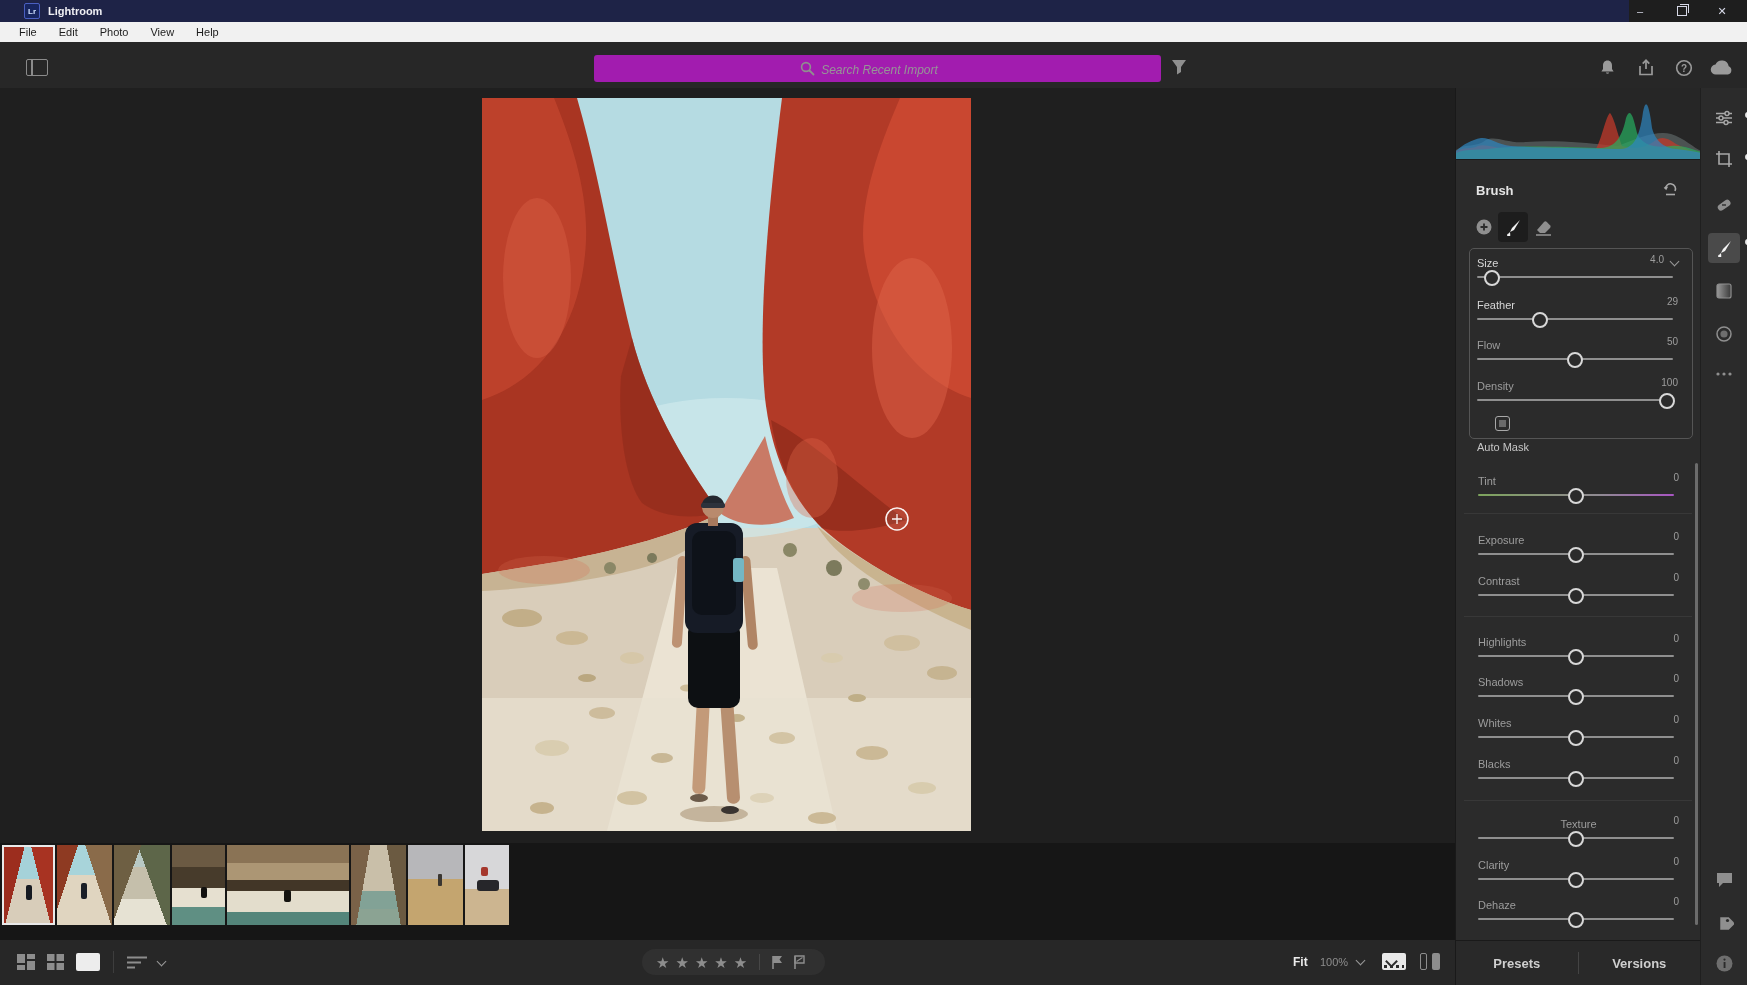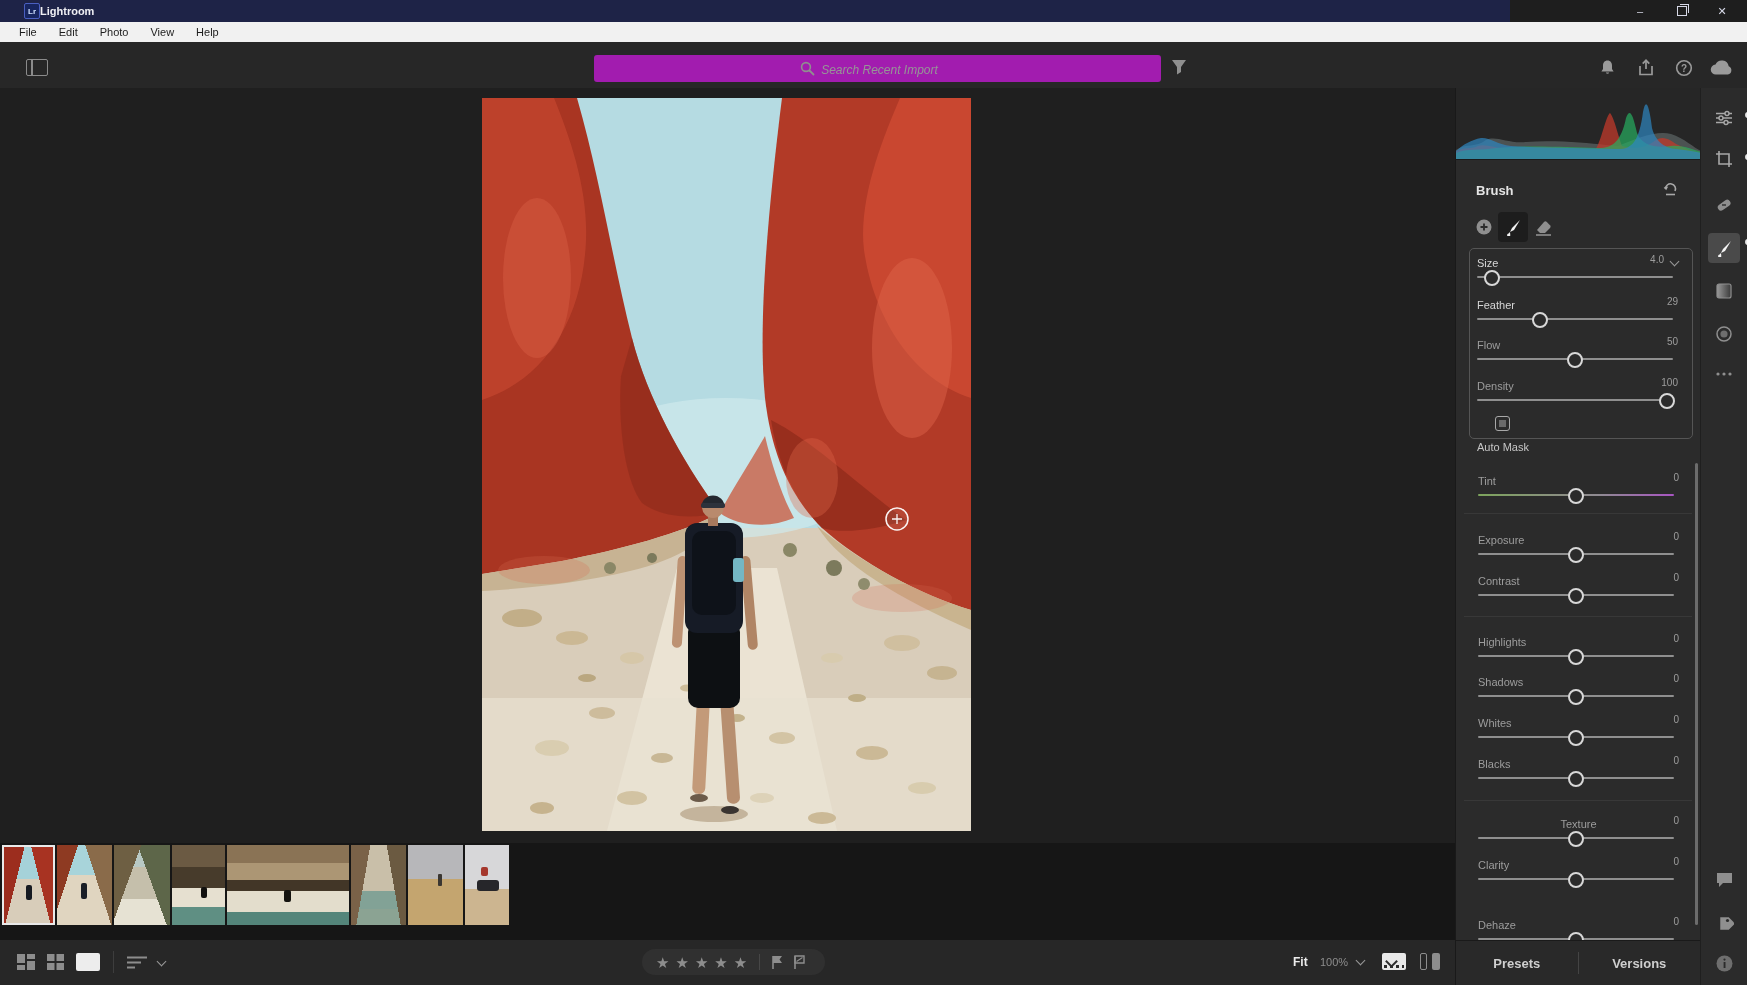--- a/index.html
+++ b/index.html
@@ -1,26 +1,26 @@
 <!DOCTYPE html>
 <html><head>
 <meta charset="utf-8">
 <style>
   html,body{margin:0;padding:0;background:#111;}
   #app{position:relative;width:1747px;height:985px;background:#1e1e1e;overflow:hidden;
        font-family:"Liberation Sans",sans-serif;-webkit-font-smoothing:antialiased;}
   svg{display:block;}
 
   
-  #titlebar{position:absolute;left:0;top:0;width:1510px;height:22px;background:#1e2347;
+  #titlebar{position:absolute;left:0;top:0;width:1629px;height:22px;background:#1e2347;
             display:flex;align-items:center;}
   #lr-logo{width:14px;height:14px;margin-left:24px;background:#17255f;border:1px solid #4a5fc0;
            border-radius:2px;color:#cfe0ff;font-size:8px;font-weight:bold;display:flex;
            align-items:center;justify-content:center;}
-  #win-title{color:#f0f0f4;font-size:11px;font-weight:bold;margin-left:0;}
+  #win-title{color:#f0f0f4;font-size:11px;font-weight:bold;margin-left:8px;}
   .winbtn{position:absolute;top:0;width:34px;height:22px;color:#d6d8e6;font-size:11px;
           display:flex;align-items:center;justify-content:center;}
   .restore-glyph{width:8px;height:8px;border:1px solid #d6d8e6;position:relative;}
   .restore-glyph::before{content:"";position:absolute;left:2px;top:-3px;width:8px;height:8px;
           border-top:1px solid #d6d8e6;border-right:1px solid #d6d8e6;}
 
   
   #menubar{position:absolute;left:0;top:22px;width:1747px;height:20px;background:#f1f1f1;
            display:flex;align-items:center;padding-left:8px;box-sizing:border-box;}
   .menu-item{color:#1d1d1d;font-size:11px;padding:0 11px;line-height:20px;}
@@ -412,21 +412,21 @@
           <div class="sthumb" style="left:50%"></div>
         </div>
     </div>
     <div class="srow" style="top:767px;">
       <span class="slabel dim">Clarity</span>
       <span class="svalue">0</span>
       <div class="strack">
           <div class="sthumb" style="left:50%"></div>
         </div>
     </div>
-    <div class="srow" style="top:807px;margin-top:20px;">
+    <div class="srow" style="top:807px;">
       <span class="slabel dim">Dehaze</span>
       <span class="svalue">0</span>
       <div class="strack">
           <div class="sthumb" style="left:50%"></div>
         </div>
     </div>
 
     <div id="scrollbar"></div>
   </div>
 

